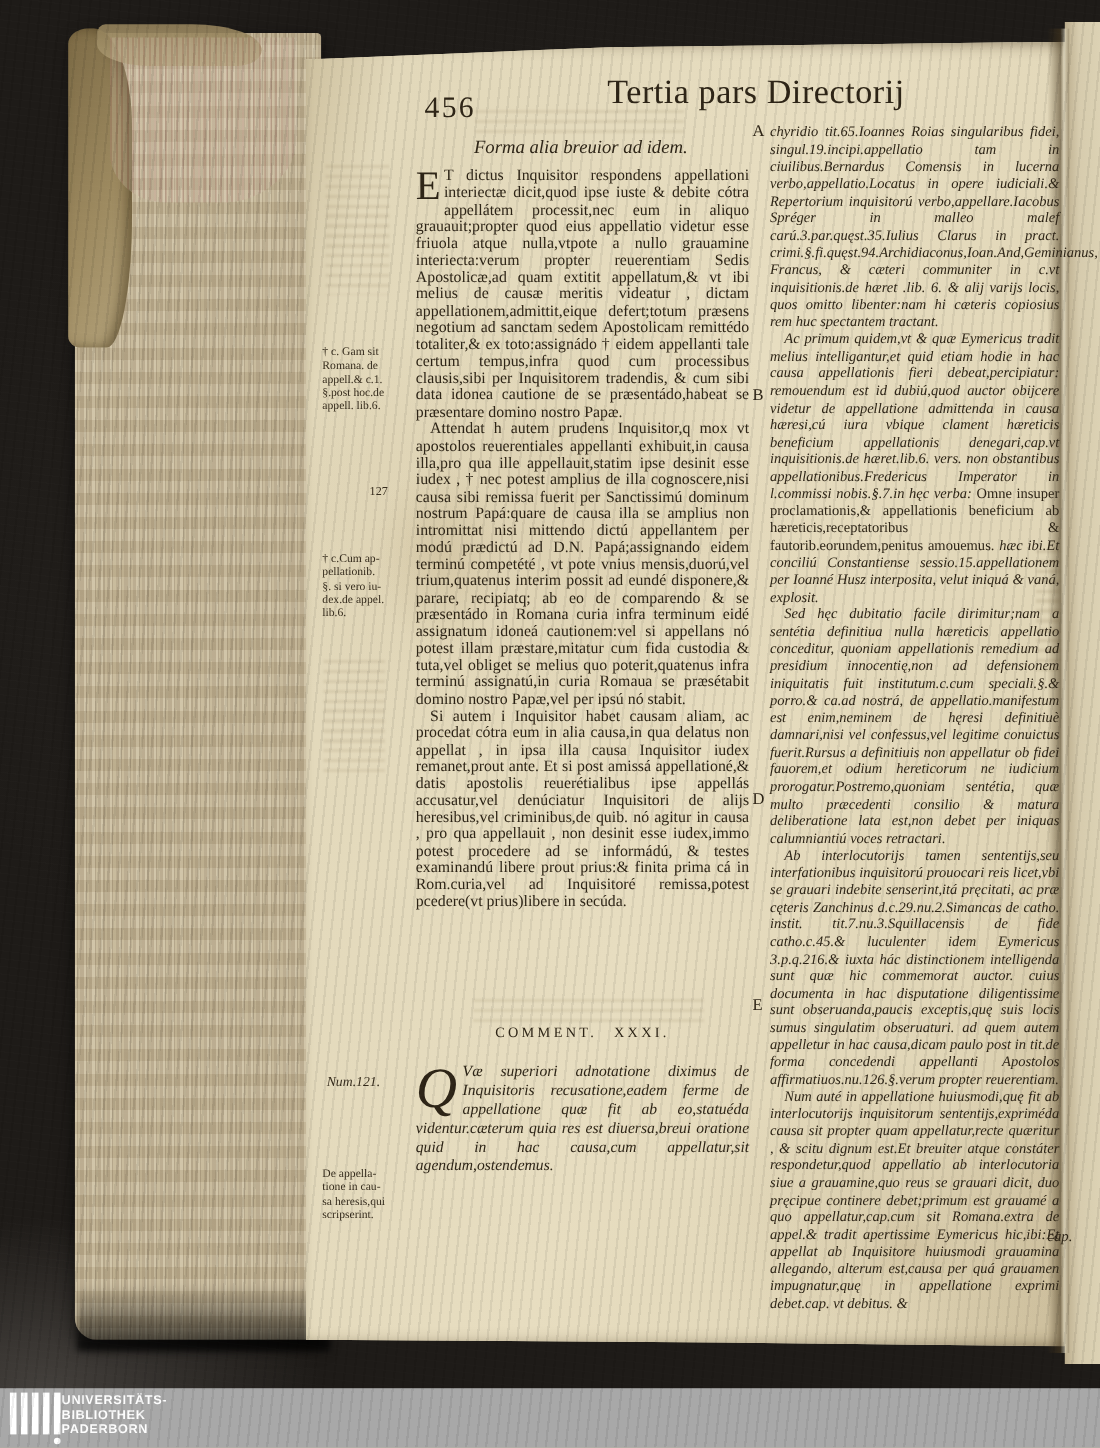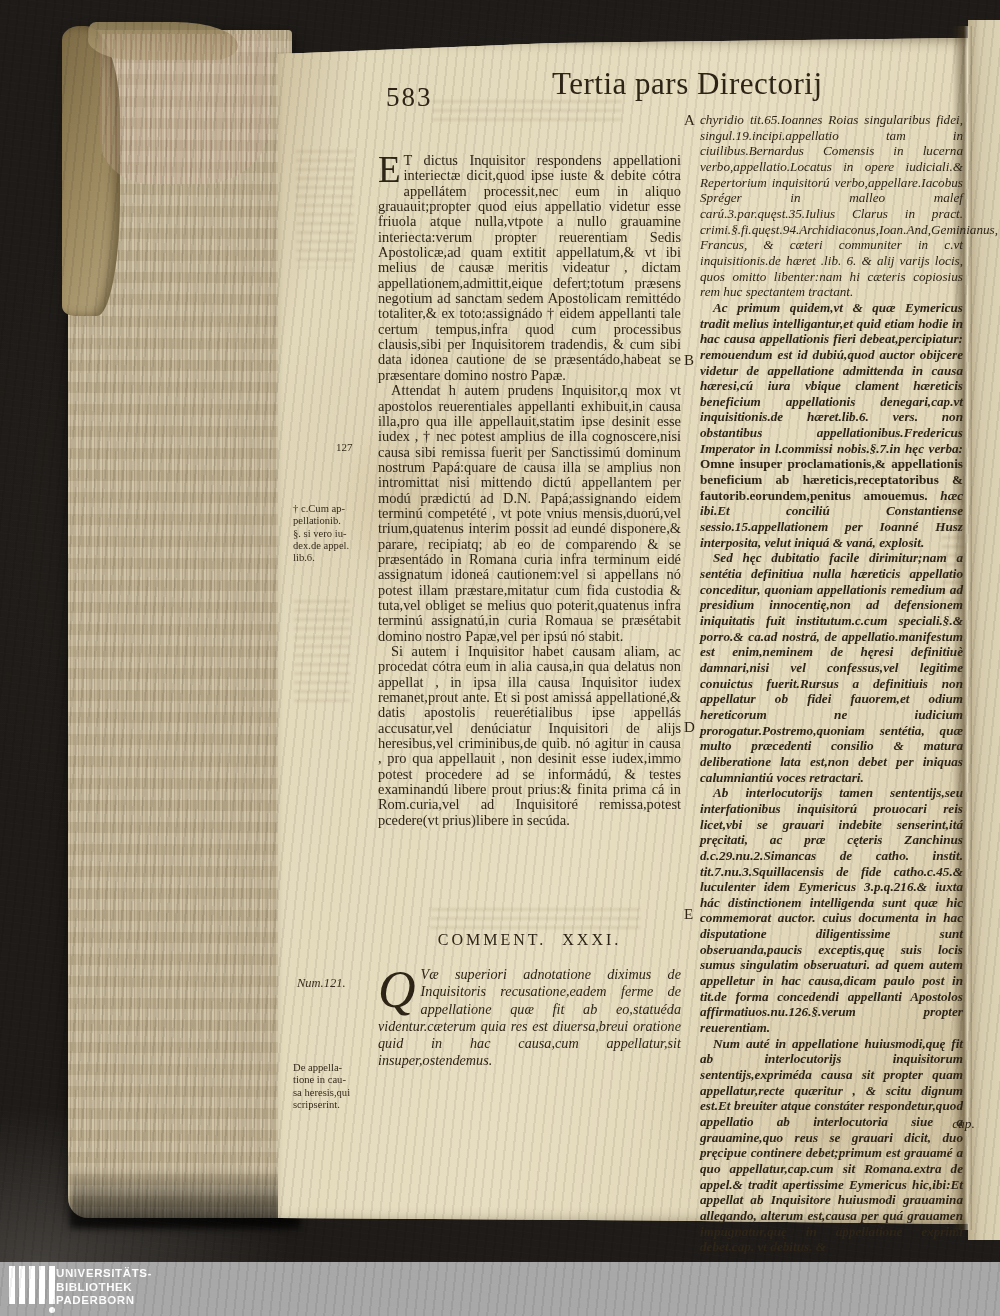--- a/index.html
+++ b/index.html
@@ -64,29 +64,29 @@
         font-style:italic;font-size:17px;}
 
   .colL{position:absolute;left:378px;top:153px;width:303px;font-size:14.4px;
         line-height:15.35px;text-align:justify;}
   .colL p{margin:0;}
   .colL p.ind{text-indent:13px;}
   .dropcap{float:left;font-size:37px;line-height:29px;padding:2px 3px 0 0;}
   .dropcapQ{float:left;font-size:52px;line-height:44px;padding:2px 5px 0 0;}
   .it{font-style:italic;}
   .comment-head{position:absolute;left:378px;top:931px;width:303px;text-align:center;
-        font-size:16px;letter-spacing:3px;word-spacing:9px;}
+        font-size:13px;letter-spacing:3px;word-spacing:9px;}
   .colC{position:absolute;left:378px;top:966px;width:303px;font-size:14.2px;
         line-height:17.3px;text-align:justify;font-style:italic;}
   .colC p{margin:0;}
 
   .colR{position:absolute;left:700px;top:112px;width:263px;font-size:13.2px;
         line-height:15.65px;text-align:justify;font-style:italic;}
   .colR p{margin:0;}
-  .colR p.ind{text-indent:13px;font-weight:bold;}
+  .colR p.ind{text-indent:13px;}
   .colR .rom{font-style:normal;}
   .catchword{position:absolute;left:860px;top:1116px;width:100px;text-align:right;
         font-style:italic;font-size:13.5px;margin-left:15px;}
 
   .sec-letter{position:absolute;left:684px;font-size:15px;}
   .mnote{position:absolute;left:293px;width:86px;font-size:10.6px;line-height:12.3px;
         white-space:pre-line;color:#362c1d;}
   .mnum{position:absolute;font-size:11px;color:#362c1d;}
   .mnote-it{font-style:italic;font-size:12.5px;white-space:nowrap;}
 
@@ -118,50 +118,56 @@
   <div class="gutter"></div>
 
   <div class="ghost" style="left:432px;top:100px;width:190px;height:26px;"></div>
   <div class="ghost" style="left:296px;top:150px;width:58px;height:118px;"></div>
   <div class="ghost" style="left:294px;top:600px;width:56px;height:104px;"></div>
   <div class="ghost" style="left:430px;top:908px;width:210px;height:26px;"></div>
   <div class="ghost" style="left:942px;top:500px;width:22px;height:110px;opacity:.65;"></div>
   <div class="stain" style="left:340px;top:420px;width:120px;height:170px;background:radial-gradient(closest-side,rgba(160,135,90,.18),transparent);"></div>
   <div class="stain" style="left:780px;top:1100px;width:90px;height:70px;background:radial-gradient(closest-side,rgba(150,120,75,.15),transparent);"></div>
 
-  <div class="ink page-number">583</div>
+  <div class="ink page-number">456</div>
   <div class="ink running-title">Tertia pars Directorij</div>
 
+  <div class="ink forma-head">Forma alia breuior ad idem.</div>
 
   <div class="ink colL">
     <p><span class="dropcap">E</span><span>T dictus Inquisitor respondens appellationi interiectæ dicit,quod ipse iuste &amp; debite cótra appellátem processit,nec eum in aliquo grauauit;propter quod eius appellatio videtur esse friuola atque nulla,vtpote a nullo grauamine interiecta:verum propter reuerentiam Sedis Apostolicæ,ad quam extitit appellatum,&amp; vt ibi melius de causæ meritis videatur , dictam appellationem,admittit,eique defert;totum præsens negotium ad sanctam sedem Apostolicam remittédo totaliter,&amp; ex toto:assignádo † eidem appellanti tale certum tempus,infra quod cum processibus clausis,sibi per Inquisitorem tradendis, &amp; cum sibi data idonea cautione de se præsentádo,habeat se præsentare domino nostro Papæ.</span></p>
     <p class="ind"><span>Attendat h autem prudens Inquisitor,q mox vt apostolos reuerentiales appellanti exhibuit,in causa illa,pro qua ille appellauit,statim ipse desinit esse iudex , † nec potest amplius de illa cognoscere,nisi causa sibi remissa fuerit per Sanctissimú dominum nostrum Papá:quare de causa illa se amplius non intromittat nisi mittendo dictú appellantem per modú prædictú ad D.N. Papá;assignando eidem terminú competété , vt pote vnius mensis,duorú,vel trium,quatenus interim possit ad eundé disponere,&amp; parare, recipiatq; ab eo de comparendo &amp; se præsentádo in Romana curia infra terminum eidé assignatum idoneá cautionem:vel si appellans nó potest illam præstare,mitatur cum fida custodia &amp; tuta,vel obliget se melius quo poterit,quatenus infra terminú assignatú,in curia Romaua se præsétabit domino nostro Papæ,vel per ipsú nó stabit.</span></p>
     <p class="ind"><span>Si autem i Inquisitor habet causam aliam, ac procedat cótra eum in alia causa,in qua delatus non appellat , in ipsa illa causa Inquisitor iudex remanet,prout ante. Et si post amissá appellationé,&amp; datis apostolis reuerétialibus ipse appellás accusatur,vel denúciatur Inquisitori de alijs heresibus,vel criminibus,de quib. nó agitur in causa , pro qua appellauit , non desinit esse iudex,immo potest procedere ad se informádú, &amp; testes examinandú libere prout prius:&amp; finita prima cá in Rom.curia,vel ad Inquisitoré remissa,potest pcedere(vt prius)libere in secúda.</span></p>
   </div>
 
   <div class="ink comment-head">COMMENT. XXXI.</div>
 
   <div class="ink colC">
-    <p><span class="dropcapQ">Q</span><span>Væ superiori adnotatione diximus de Inquisitoris recusatione,eadem ferme de appellatione quæ fit ab eo,statuéda videntur.cæterum quia res est diuersa,breui oratione quid in hac causa,cum appellatur,sit insuper,ostendemus.</span></p>
+    <p><span class="dropcapQ">Q</span><span>Væ superiori adnotatione diximus de Inquisitoris recusatione,eadem ferme de appellatione quæ fit ab eo,statuéda videntur.cæterum quia res est diuersa,breui oratione quid in hac causa,cum appellatur,sit agendum,ostendemus.</span></p>
   </div>
 
   <div class="ink colR">
     <p><span>chyridio tit.65.Ioannes Roias singularibus fidei, singul.19.incipi.appellatio tam in ciuilibus.Bernardus Comensis in lucerna verbo,appellatio.Locatus in opere iudiciali.&amp; Repertorium inquisitorú verbo,appellare.Iacobus Spréger in malleo malef carú.3.par.quęst.35.Iulius Clarus in pract. crimi.§.fi.quęst.94.Archidiaconus,Ioan.And,Geminianus, Francus, &amp; cæteri communiter in c.vt inquisitionis.de hæret .lib. 6. &amp; alij varijs locis, quos omitto libenter:nam hi cæteris copiosius rem huc spectantem tractant.</span></p>
     <p class="ind"><span>Ac primum quidem,vt &amp; quæ Eymericus tradit melius intelligantur,et quid etiam hodie in hac causa appellationis fieri debeat,percipiatur: remouendum est id dubiú,quod auctor obijcere videtur de appellatione admittenda in causa hæresi,cú iura vbique clament hæreticis beneficium appellationis denegari,cap.vt inquisitionis.de hæret.lib.6. vers. non obstantibus appellationibus.Fredericus Imperator in l.commissi nobis.§.7.in hęc verba:</span> <span class="rom">Omne insuper proclamationis,&amp; appellationis beneficium ab hæreticis,receptatoribus &amp; fautorib.eorundem,penitus amouemus.</span> <span>hæc ibi.Et conciliú Constantiense sessio.15.appellationem per Ioanné Husz interposita, velut iniquá &amp; vaná, explosit.</span></p>
     <p class="ind"><span>Sed hęc dubitatio facile dirimitur;nam a sentétia definitiua nulla hæreticis appellatio conceditur, quoniam appellationis remedium ad presidium innocentię,non ad defensionem iniquitatis fuit institutum.c.cum speciali.§.&amp; porro.&amp; ca.ad nostrá, de appellatio.manifestum est enim,neminem de hęresi definitiuè damnari,nisi vel confessus,vel legitime conuictus fuerit.Rursus a definitiuis non appellatur ob fidei fauorem,et odium hereticorum ne iudicium prorogatur.Postremo,quoniam sentétia, quæ multo præcedenti consilio &amp; matura deliberatione lata est,non debet per iniquas calumniantiú voces retractari.</span></p>
     <p class="ind"><span>Ab interlocutorijs tamen sententijs,seu interfationibus inquisitorú prouocari reis licet,vbi se grauari indebite senserint,itá pręcitati, ac præ cęteris Zanchinus d.c.29.nu.2.Simancas de catho. instit. tit.7.nu.3.Squillacensis de fide catho.c.45.&amp; luculenter idem Eymericus 3.p.q.216.&amp; iuxta hác distinctionem intelligenda sunt quæ hic commemorat auctor. cuius documenta in hac disputatione diligentissime sunt obseruanda,paucis exceptis,quę suis locis sumus singulatim obseruaturi. ad quem autem appelletur in hac causa,dicam paulo post in tit.de forma concedendi appellanti Apostolos affirmatiuos.nu.126.§.verum propter reuerentiam.</span></p>
     <p class="ind"><span>Num auté in appellatione huiusmodi,quę fit ab interlocutorijs inquisitorum sententijs,expriméda causa sit propter quam appellatur,recte quæritur , &amp; scitu dignum est.Et breuiter atque constáter respondetur,quod appellatio ab interlocutoria siue a grauamine,quo reus se grauari dicit, duo pręcipue continere debet;primum est grauamé a quo appellatur,cap.cum sit Romana.extra de appel.&amp; tradit apertissime Eymericus hic,ibi:Et appellat ab Inquisitore huiusmodi grauamina allegando, alterum est,causa per quá grauamen impugnatur,quę in appellatione exprimi debet.cap. vt debitus. &amp;</span></p>
   </div>
   <div class="ink catchword">cap.</div>
 
   <div class="ink sec-letter" style="top:112px;">A</div>
   <div class="ink sec-letter" style="top:352px;">B</div>
   <div class="ink sec-letter" style="top:719px;">D</div>
   <div class="ink sec-letter" style="top:906px;">E</div>
 
+  <div class="mnote" style="top:315px;">† c. Gam sit
+Romana. de
+appell.&amp; c.1.
+§.post hoc.de
+appell. lib.6.</div>
   <div class="mnum" style="left:336px;top:441px;">127</div>
   <div class="mnote" style="top:503px;">† c.Cum ap-
 pellationib.
 §. si vero iu-
 dex.de appel.
 lib.6.</div>
   <div class="mnote mnote-it" style="left:297px;top:977px;">Num.121.</div>
   <div class="mnote" style="top:1062px;">De appella-
 tione in cau-
 sa heresis,qui

